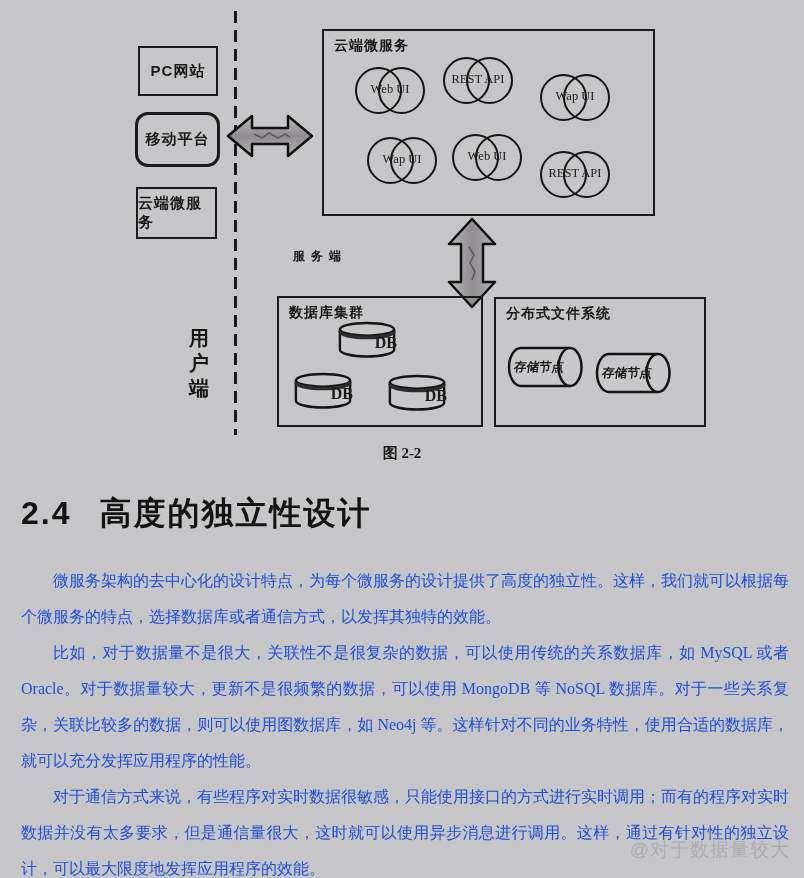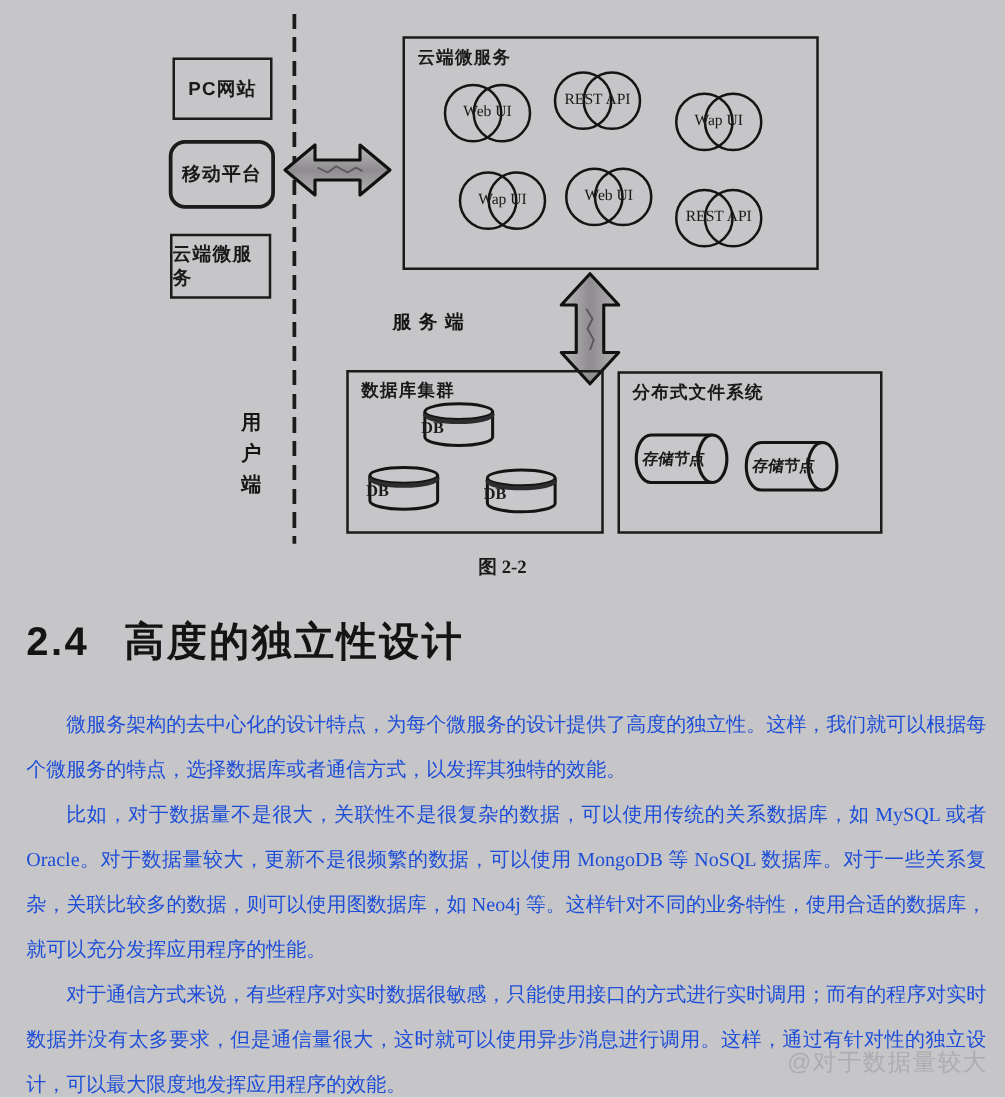--- a/index.html
+++ b/index.html
@@ -47,31 +47,31 @@
     position:absolute;inset:0;display:flex;align-items:center;justify-content:center;
     font-family:"Liberation Serif",serif;font-size:12.5px;white-space:nowrap;
   }
   #cl-0{left:31px;top:33px;}
   #cl-1{left:119px;top:23px;}
   #cl-2{left:216px;top:40px;}
   #cl-3{left:43px;top:103px;}
   #cl-4{left:128px;top:100px;}
   #cl-5{left:216px;top:117px;}
   .side-label{position:absolute;font-weight:700;color:#151515;}
-  #server-label{left:314px;top:248px;font-size:15px;letter-spacing:6px;}
+  #server-label{left:293px;top:248px;font-size:12px;letter-spacing:6px;}
   #user-label{
     left:189px;top:326px;width:20px;
-    font-size:16px;line-height:25px;text-align:right;word-break:break-all;
+    font-size:20px;line-height:25px;text-align:left;word-break:break-all;
   }
   #db-box{left:277px;top:296px;width:178px;height:127px;}
   #fs-box{left:494px;top:297px;width:184px;height:126px;}
   .vcyl{position:absolute;width:60px;height:40px;}
   .vcyl .lbl{
-    position:absolute;left:0;right:0;top:14px;text-align:left;
-    font-family:"Liberation Serif",serif;font-size:13px;font-weight:600;
+    position:absolute;left:0;right:0;top:14px;text-align:right;
+    font-family:"Liberation Serif",serif;font-size:16px;font-weight:600;
   }
   #db-0{left:58px;top:22px;}
   #db-1{left:14px;top:73px;}
   #db-2{left:108px;top:75px;}
   .hcyl{position:absolute;width:78px;height:44px;}
   .hcyl .lbl{
     position:absolute;left:0;right:12px;top:14px;text-align:center;
     font-family:"Liberation Serif",serif;font-size:12.5px;font-weight:600;
     transform:skewX(-8deg);white-space:nowrap;
   }

